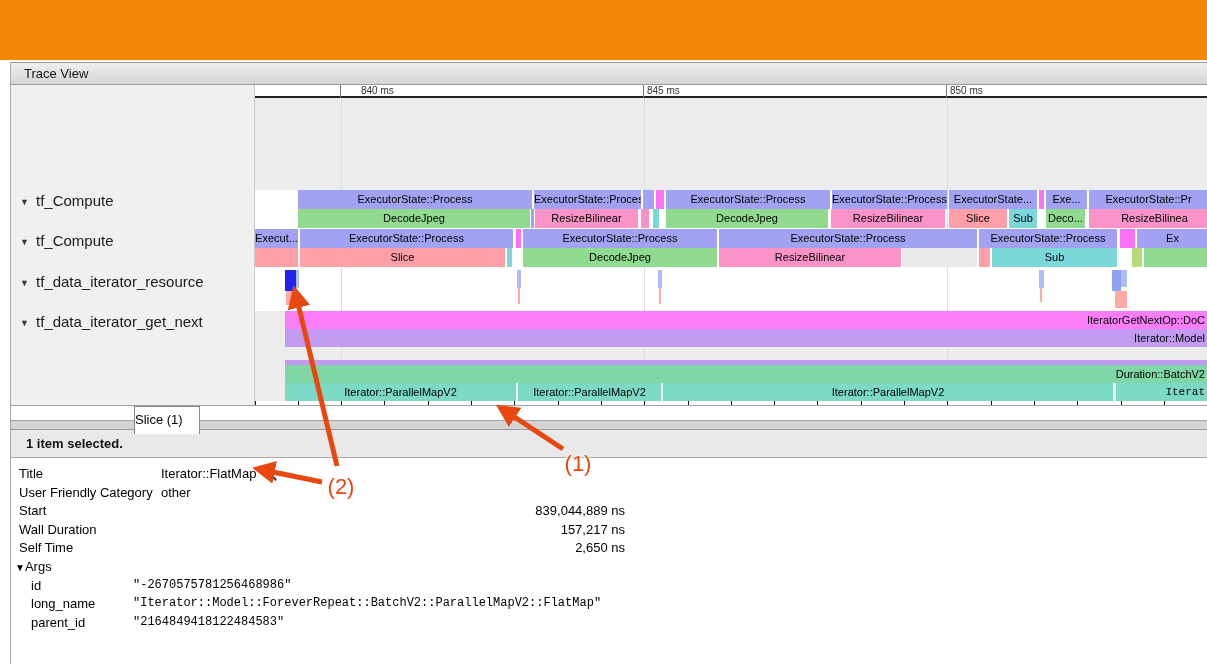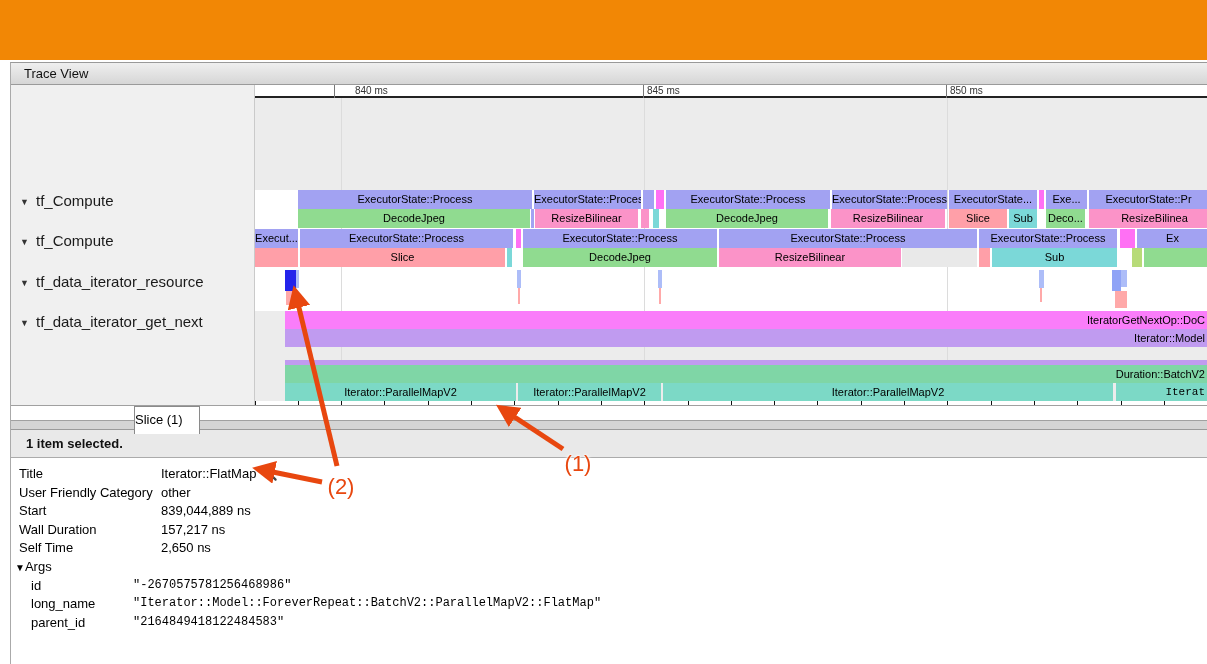--- a/index.html
+++ b/index.html
@@ -44,21 +44,21 @@
   .split-band{position:absolute;left:0;top:16px;width:100%;height:9px;background:#d4d4d4;border-bottom:1px solid #9a9a9a;box-sizing:border-box;}
   .d-header{position:absolute;left:0;top:25px;width:100%;height:28px;background:#e9e9e9;border-bottom:1px solid #ababab;box-sizing:border-box;text-align:center;}
   .sel-text{position:absolute;left:15px;top:0;height:27px;line-height:27px;font-size:13px;font-weight:bold;color:#111;}
   .tab{position:absolute;left:123px;top:1px;width:66px;height:28px;background:#fff;
        border:1px solid #8a8a8a;border-bottom:none;box-sizing:border-box;text-align:left;
        font-size:13px;line-height:26px;z-index:6;}
   .d-content{position:absolute;left:0;top:53px;width:100%;bottom:0;background:#fff;font-size:13px;color:#000;}
   .drow{position:absolute;left:0;width:100%;height:19px;line-height:19px;}
   .dlabel{position:absolute;left:8px;white-space:nowrap;}
   .dvalue{position:absolute;left:150px;white-space:nowrap;}
-  .dnum{position:absolute;left:150px;width:470px;white-space:nowrap;}
+  .dnum{position:absolute;left:144px;width:470px;text-align:right;white-space:nowrap;}
   .args-head{position:absolute;left:4px;white-space:nowrap;}
   .args-tri{font-size:10px;}
   .akey{position:absolute;left:20px;white-space:nowrap;}
   .aval{position:absolute;left:122px;white-space:nowrap;font-family:"Liberation Mono","DejaVu Sans Mono",monospace;font-size:12px;}
   .mag-icon{position:absolute;left:252px;top:3px;cursor:pointer;}
 
   
   #annotations{position:absolute;left:0;top:0;width:1207px;height:664px;z-index:20;pointer-events:none;}
   .ann-label{position:absolute;transform:translate(-50%,-50%);font-size:22px;color:#E8470F;z-index:21;
        text-shadow:0 0 2px #fff,0 0 3px #fff,0 0 4px #fff;pointer-events:none;}
@@ -111,21 +111,21 @@
       <div class="ruler-tick" style="left: 519.1px;"></div>
       <div class="ruler-tick" style="left: 562.4px;"></div>
       <div class="ruler-tick" style="left: 605.7px;"></div>
       <div class="ruler-tick" style="left: 649px;"></div>
       <div class="ruler-tick" style="left: 692.3px;"></div>
       <div class="ruler-tick" style="left: 735.6px;"></div>
       <div class="ruler-tick" style="left: 778.9px;"></div>
       <div class="ruler-tick" style="left: 822.2px;"></div>
       <div class="ruler-tick" style="left: 865.5px;"></div>
       <div class="ruler-tick" style="left: 908.8px;"></div>
-      <div class="ruler-label" style="left: 79px; padding-left: 20px;">840 ms</div>
+      <div class="ruler-label" style="left: 85px; padding-left: 20px;">840 ms</div>
       <div class="ruler-label" style="left: 388px;">845 ms</div>
       <div class="ruler-label" style="left: 691px;">850 ms</div>
       <div class="block" style="left: 43px; top: 105px; width: 234px; height: 19px; background: rgb(162, 162, 242); line-height: 19px;">ExecutorState::Process</div>
       <div class="block" style="left: 279px; top: 105px; width: 107px; height: 19px; background: rgb(162, 162, 242); line-height: 19px;">ExecutorState::Process</div>
       <div class="block" style="left: 388px; top: 105px; width: 11px; height: 19px; background: rgb(162, 162, 242); line-height: 19px;"></div>
       <div class="block" style="left: 401px; top: 105px; width: 8px; height: 19px; background: rgb(255, 112, 244); line-height: 19px;"></div>
       <div class="block" style="left: 411px; top: 105px; width: 164px; height: 19px; background: rgb(162, 162, 242); line-height: 19px;">ExecutorState::Process</div>
       <div class="block" style="left: 577px; top: 105px; width: 115px; height: 19px; background: rgb(162, 162, 242); line-height: 19px;">ExecutorState::Process</div>
       <div class="block" style="left: 694px; top: 105px; width: 88px; height: 19px; background: rgb(162, 162, 242); line-height: 19px;">ExecutorState...</div>
       <div class="block" style="left: 784px; top: 105px; width: 5px; height: 19px; background: rgb(255, 112, 244); line-height: 19px;"></div>

